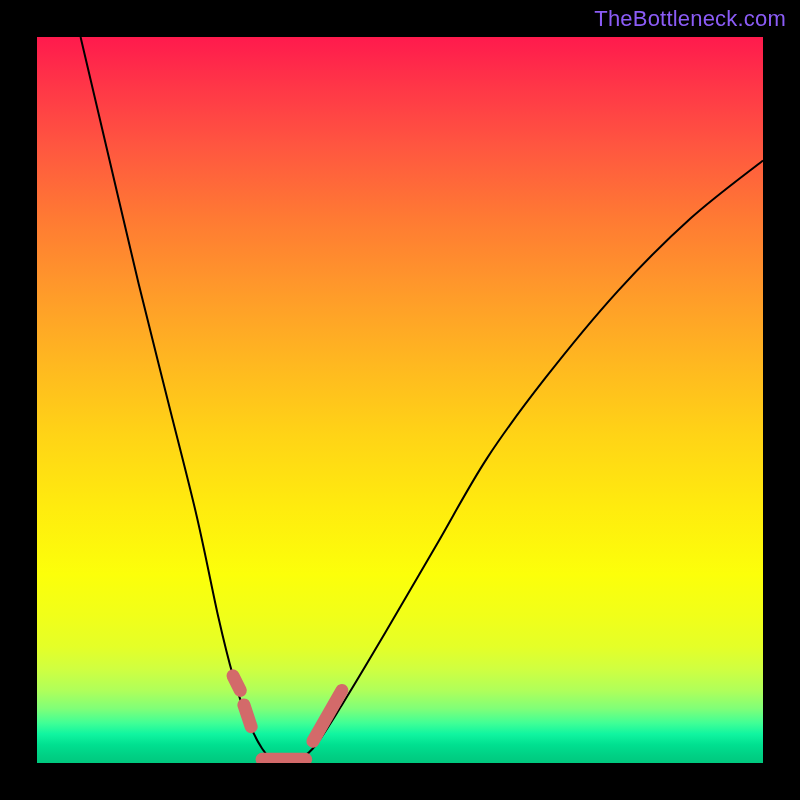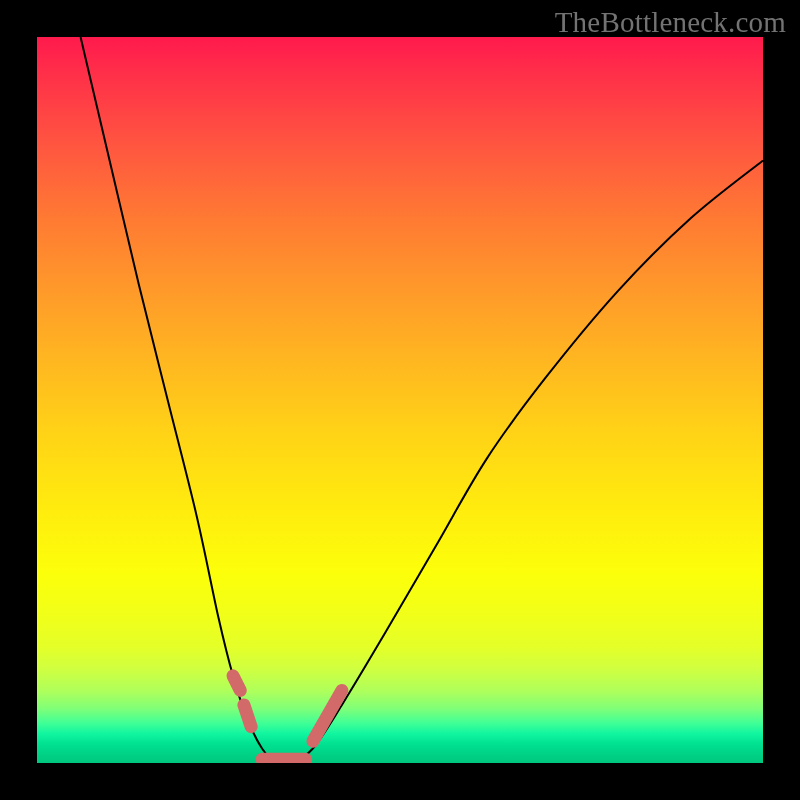--- a/index.html
+++ b/index.html
@@ -54,25 +54,24 @@
       #10f5a0 96%,
       #00e090 97.5%,
       #00d084 99%,
       #00c87e 100%
     );
   }
   .watermark {
     position: absolute;
     top: 6px;
     right: 14px;
-    color: #737373;
-    font-size: 29px;
+    color: #8b5cf6;
+    font-size: 22px;
     font-weight: 500;
     letter-spacing: 0.2px;
-    font-family: Liberation Serif, serif;
   }
   svg.curves {
     position: absolute;
     top: 0;
     left: 0;
     width: 100%;
     height: 100%;
   }
   .curve-main {
     fill: none;

